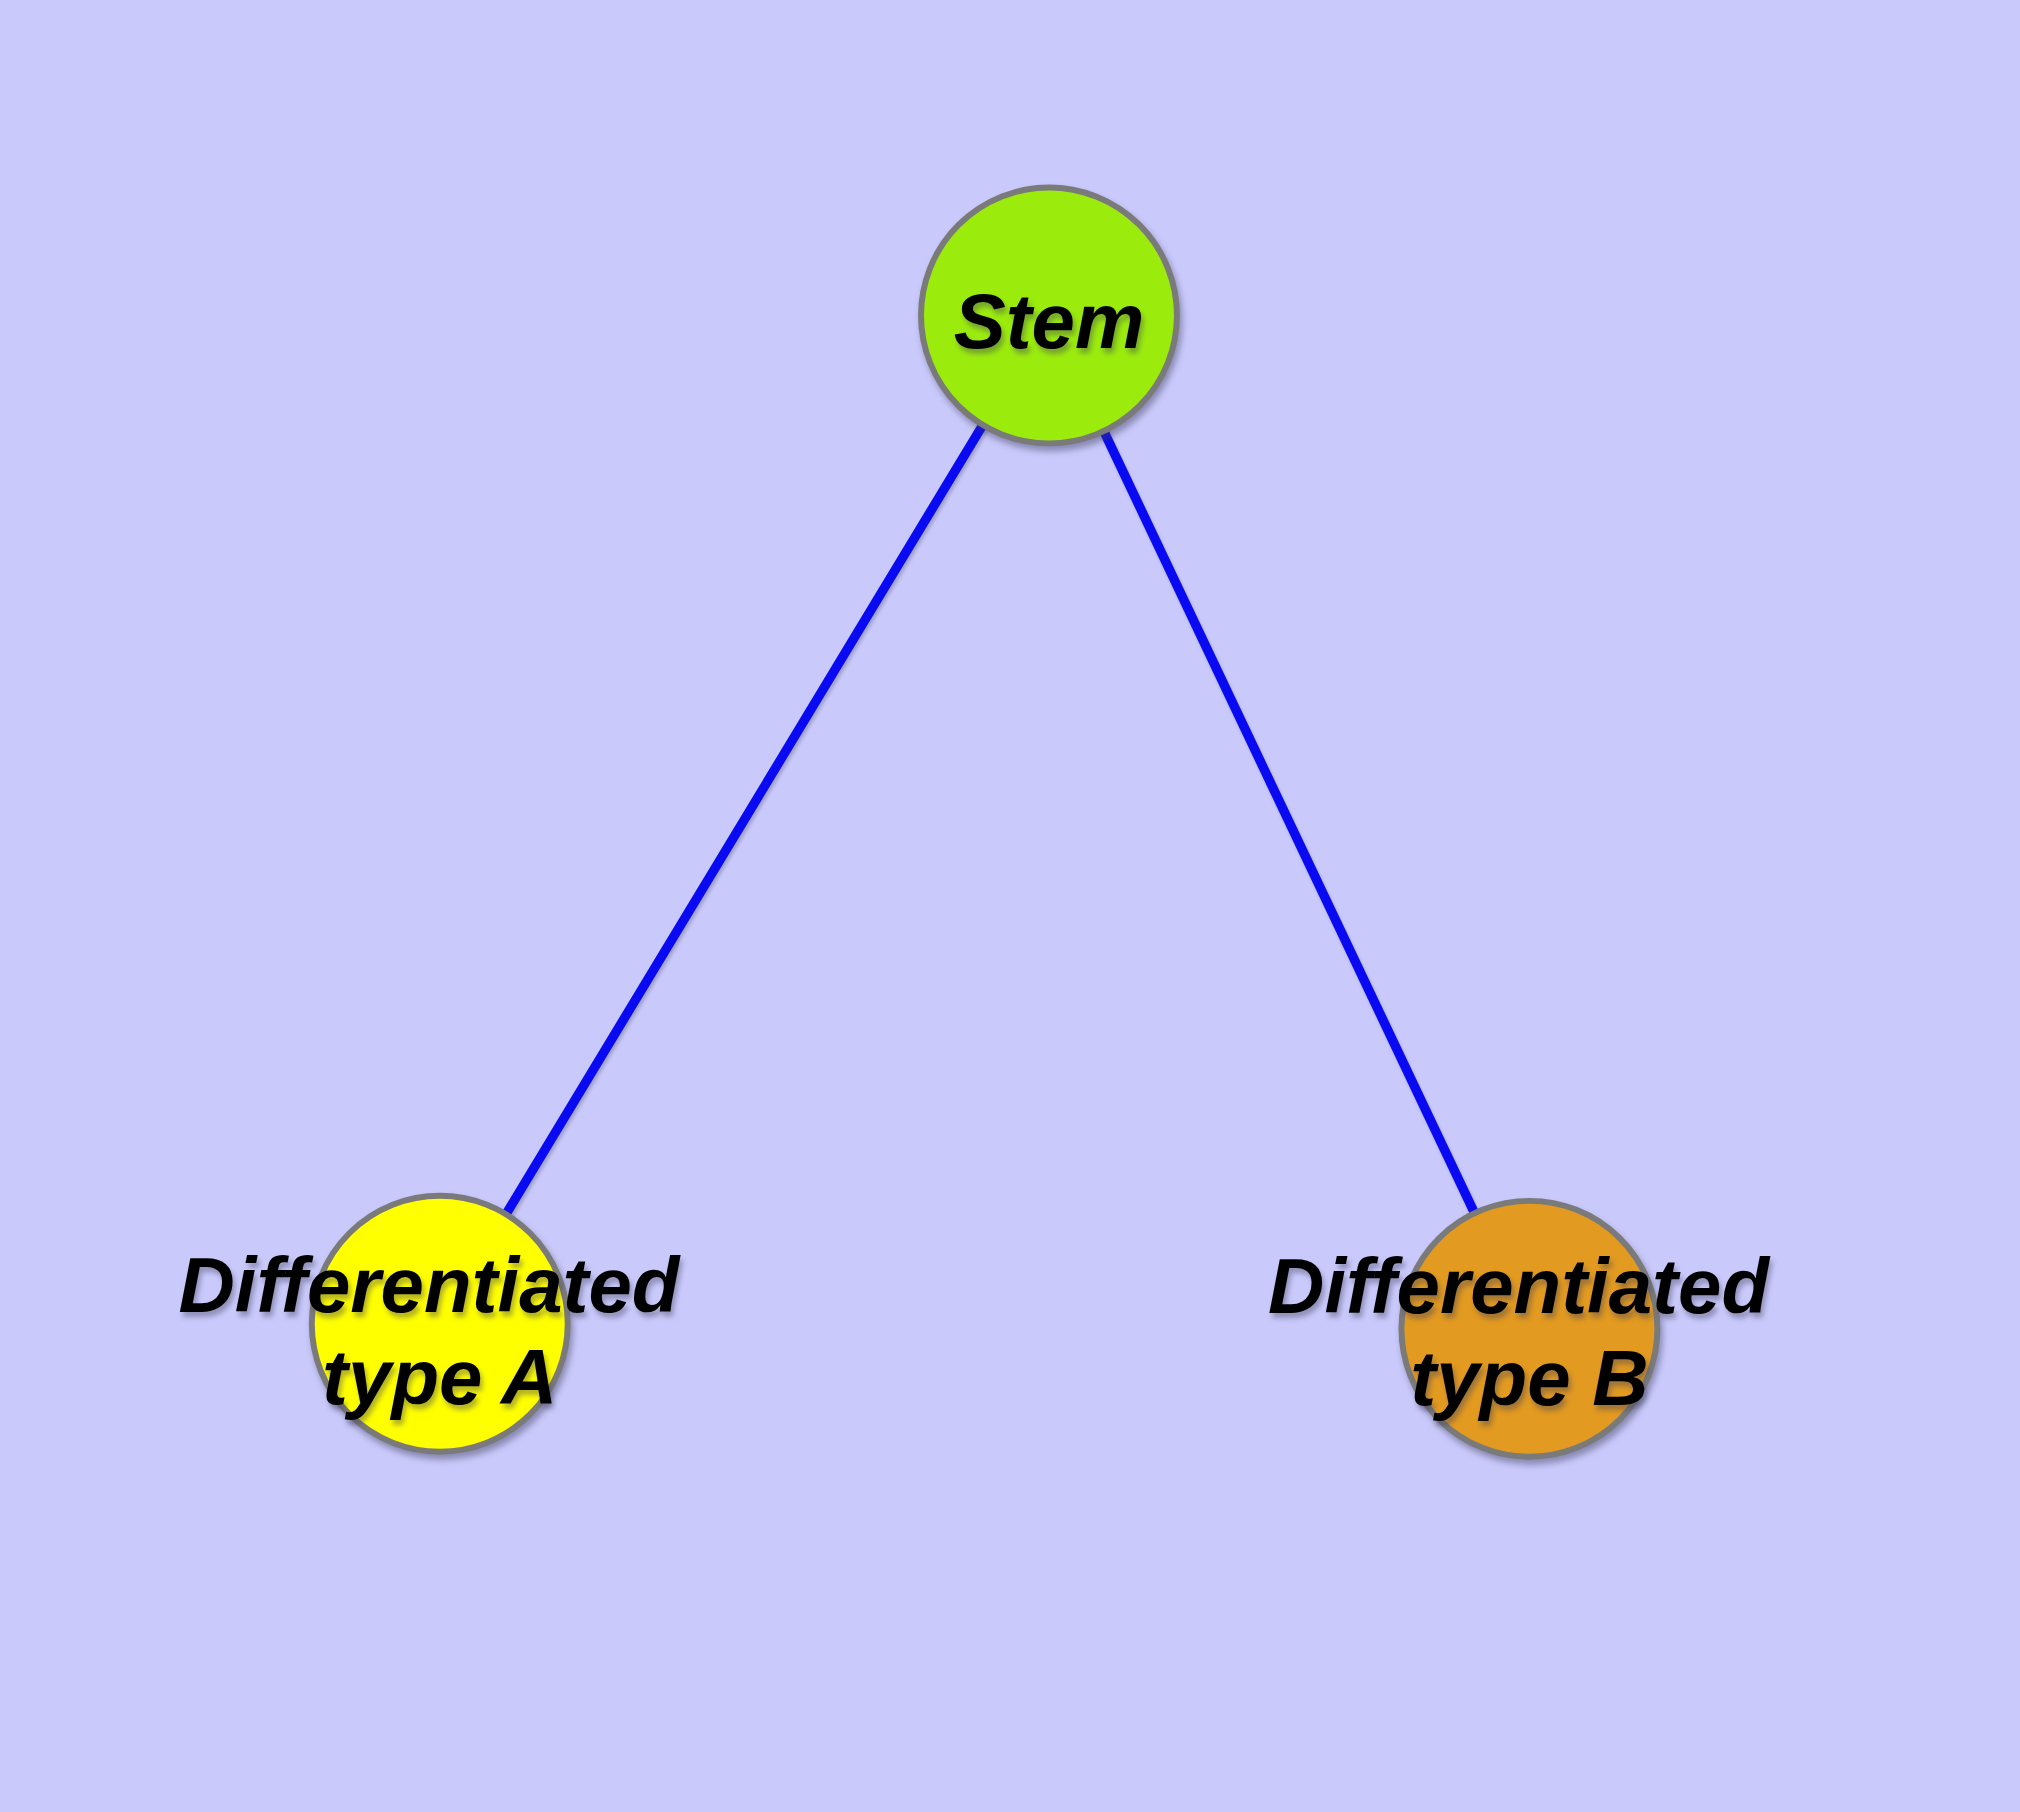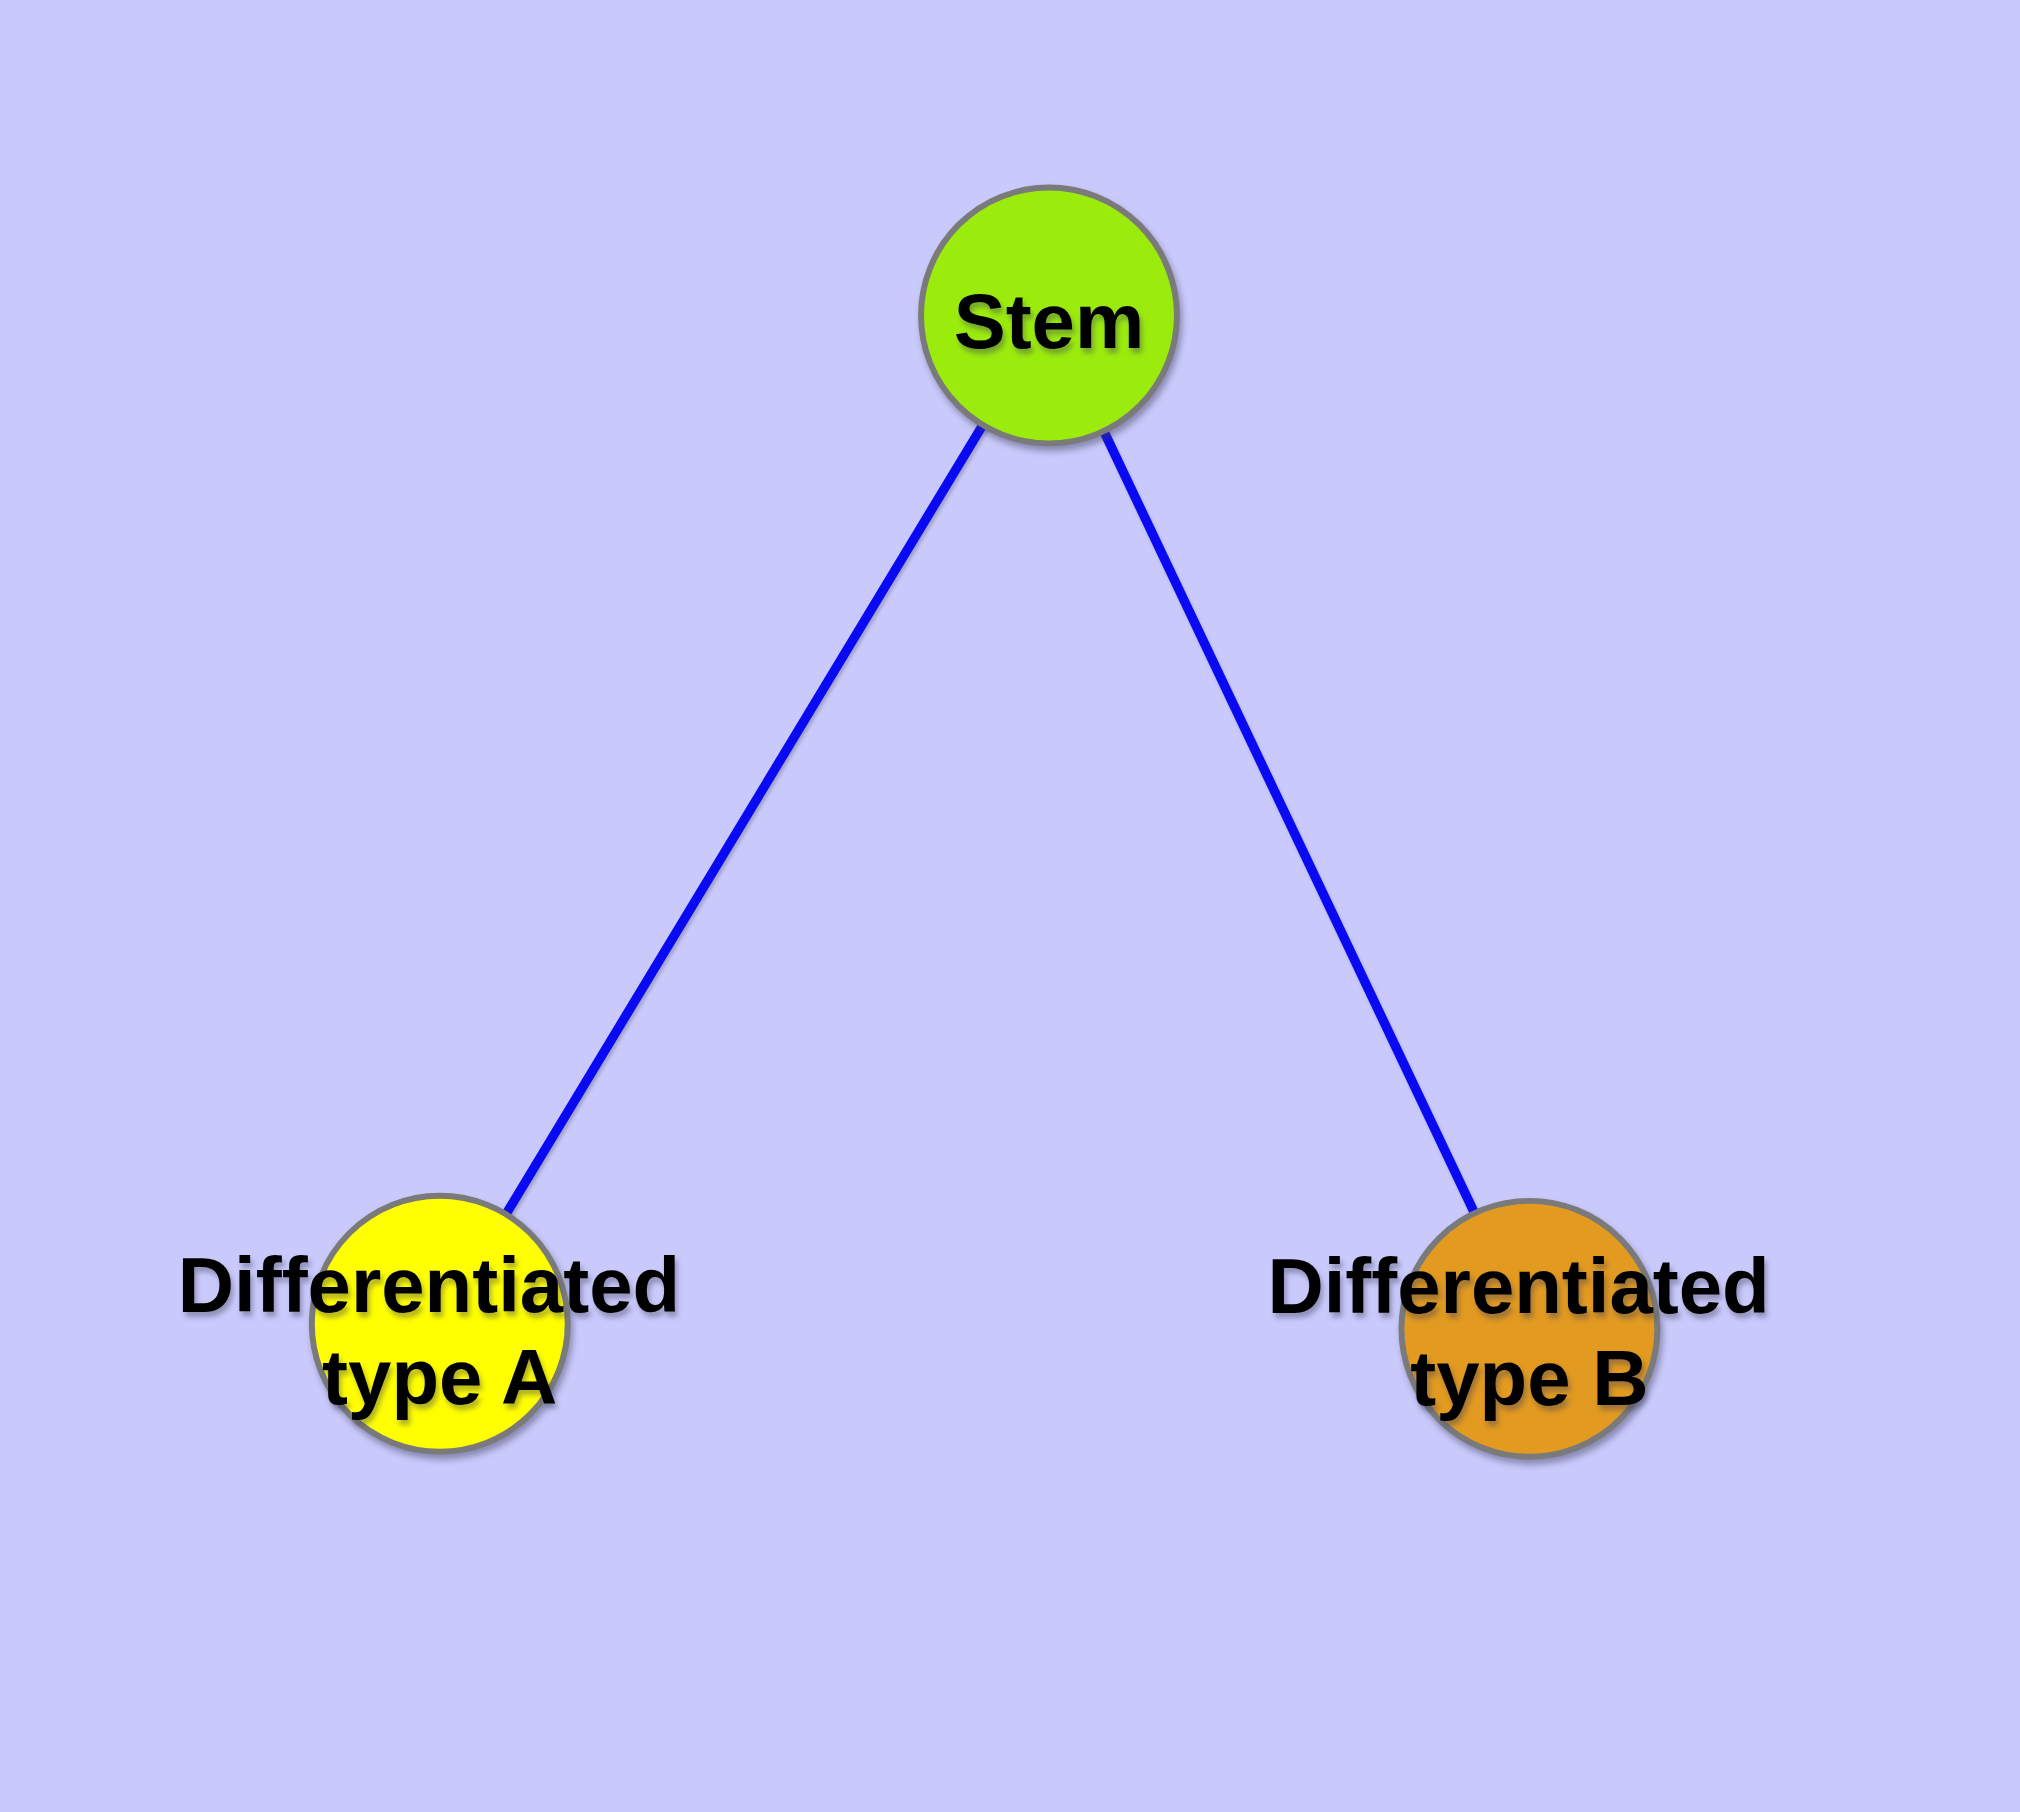--- a/index.html
+++ b/index.html
@@ -6,20 +6,21 @@
     margin: 0;
     padding: 0;
     width: 100%;
     height: 100%;
     background: #C9CAFB;
     overflow: hidden;
   }
   .canvas-wrap {
     width: 100%;
     height: 100vh;
+    font-style: italic;
   }
   svg {
     display: block;
     width: 100%;
     height: 100%;
   }
   .edge {
     stroke-width: 11;
     stroke-linecap: butt;
     filter: drop-shadow(2px 4px 2px rgba(70, 70, 100, 0.30));

